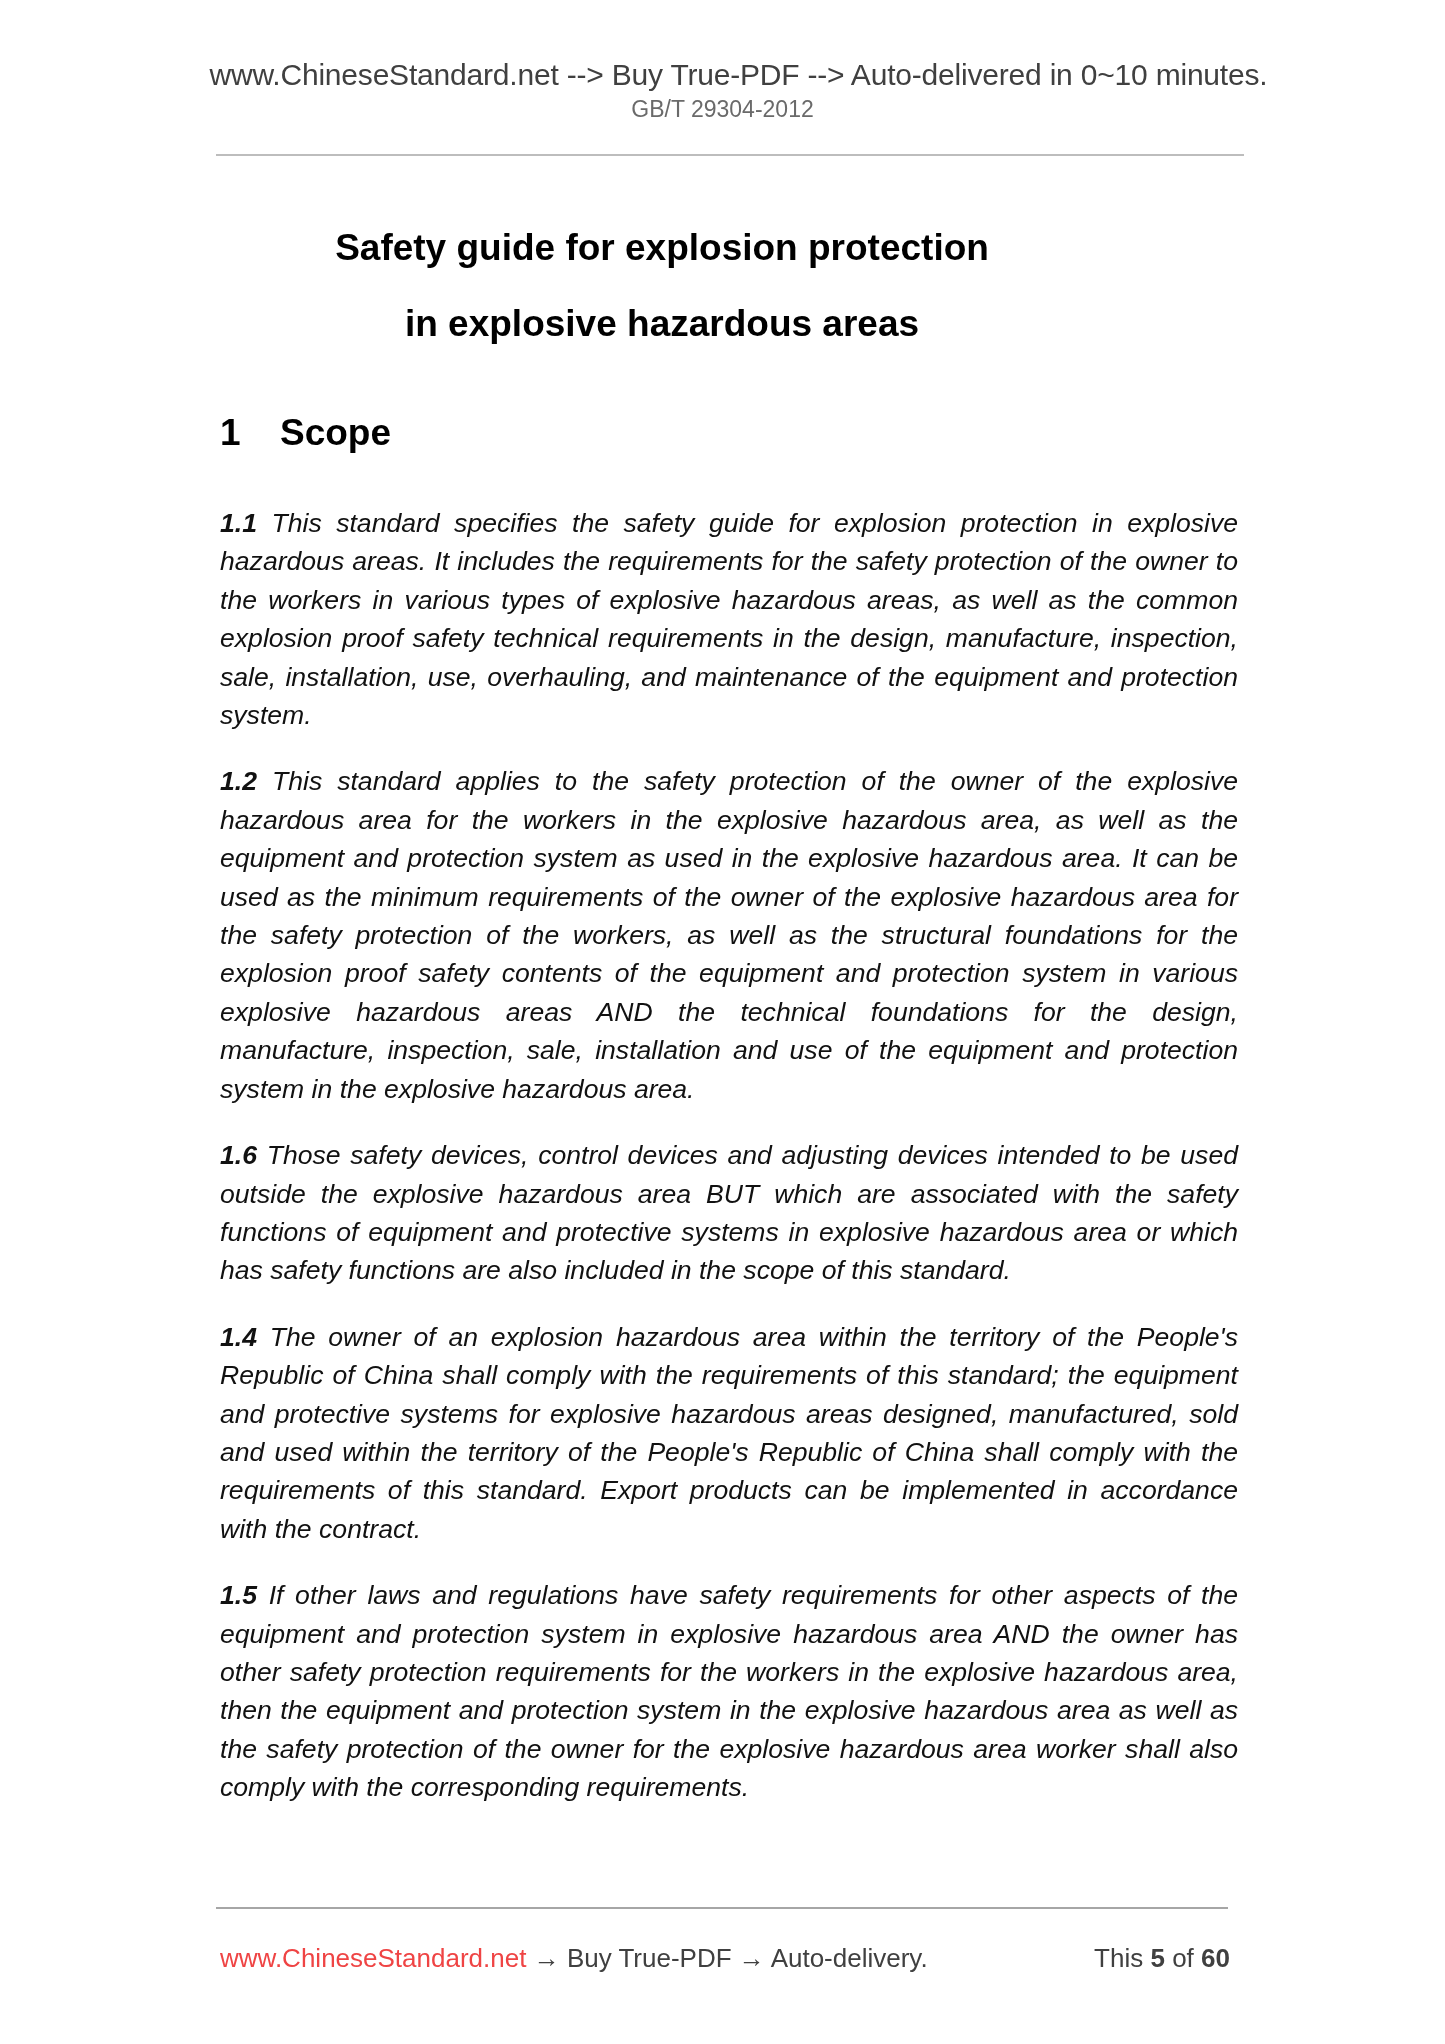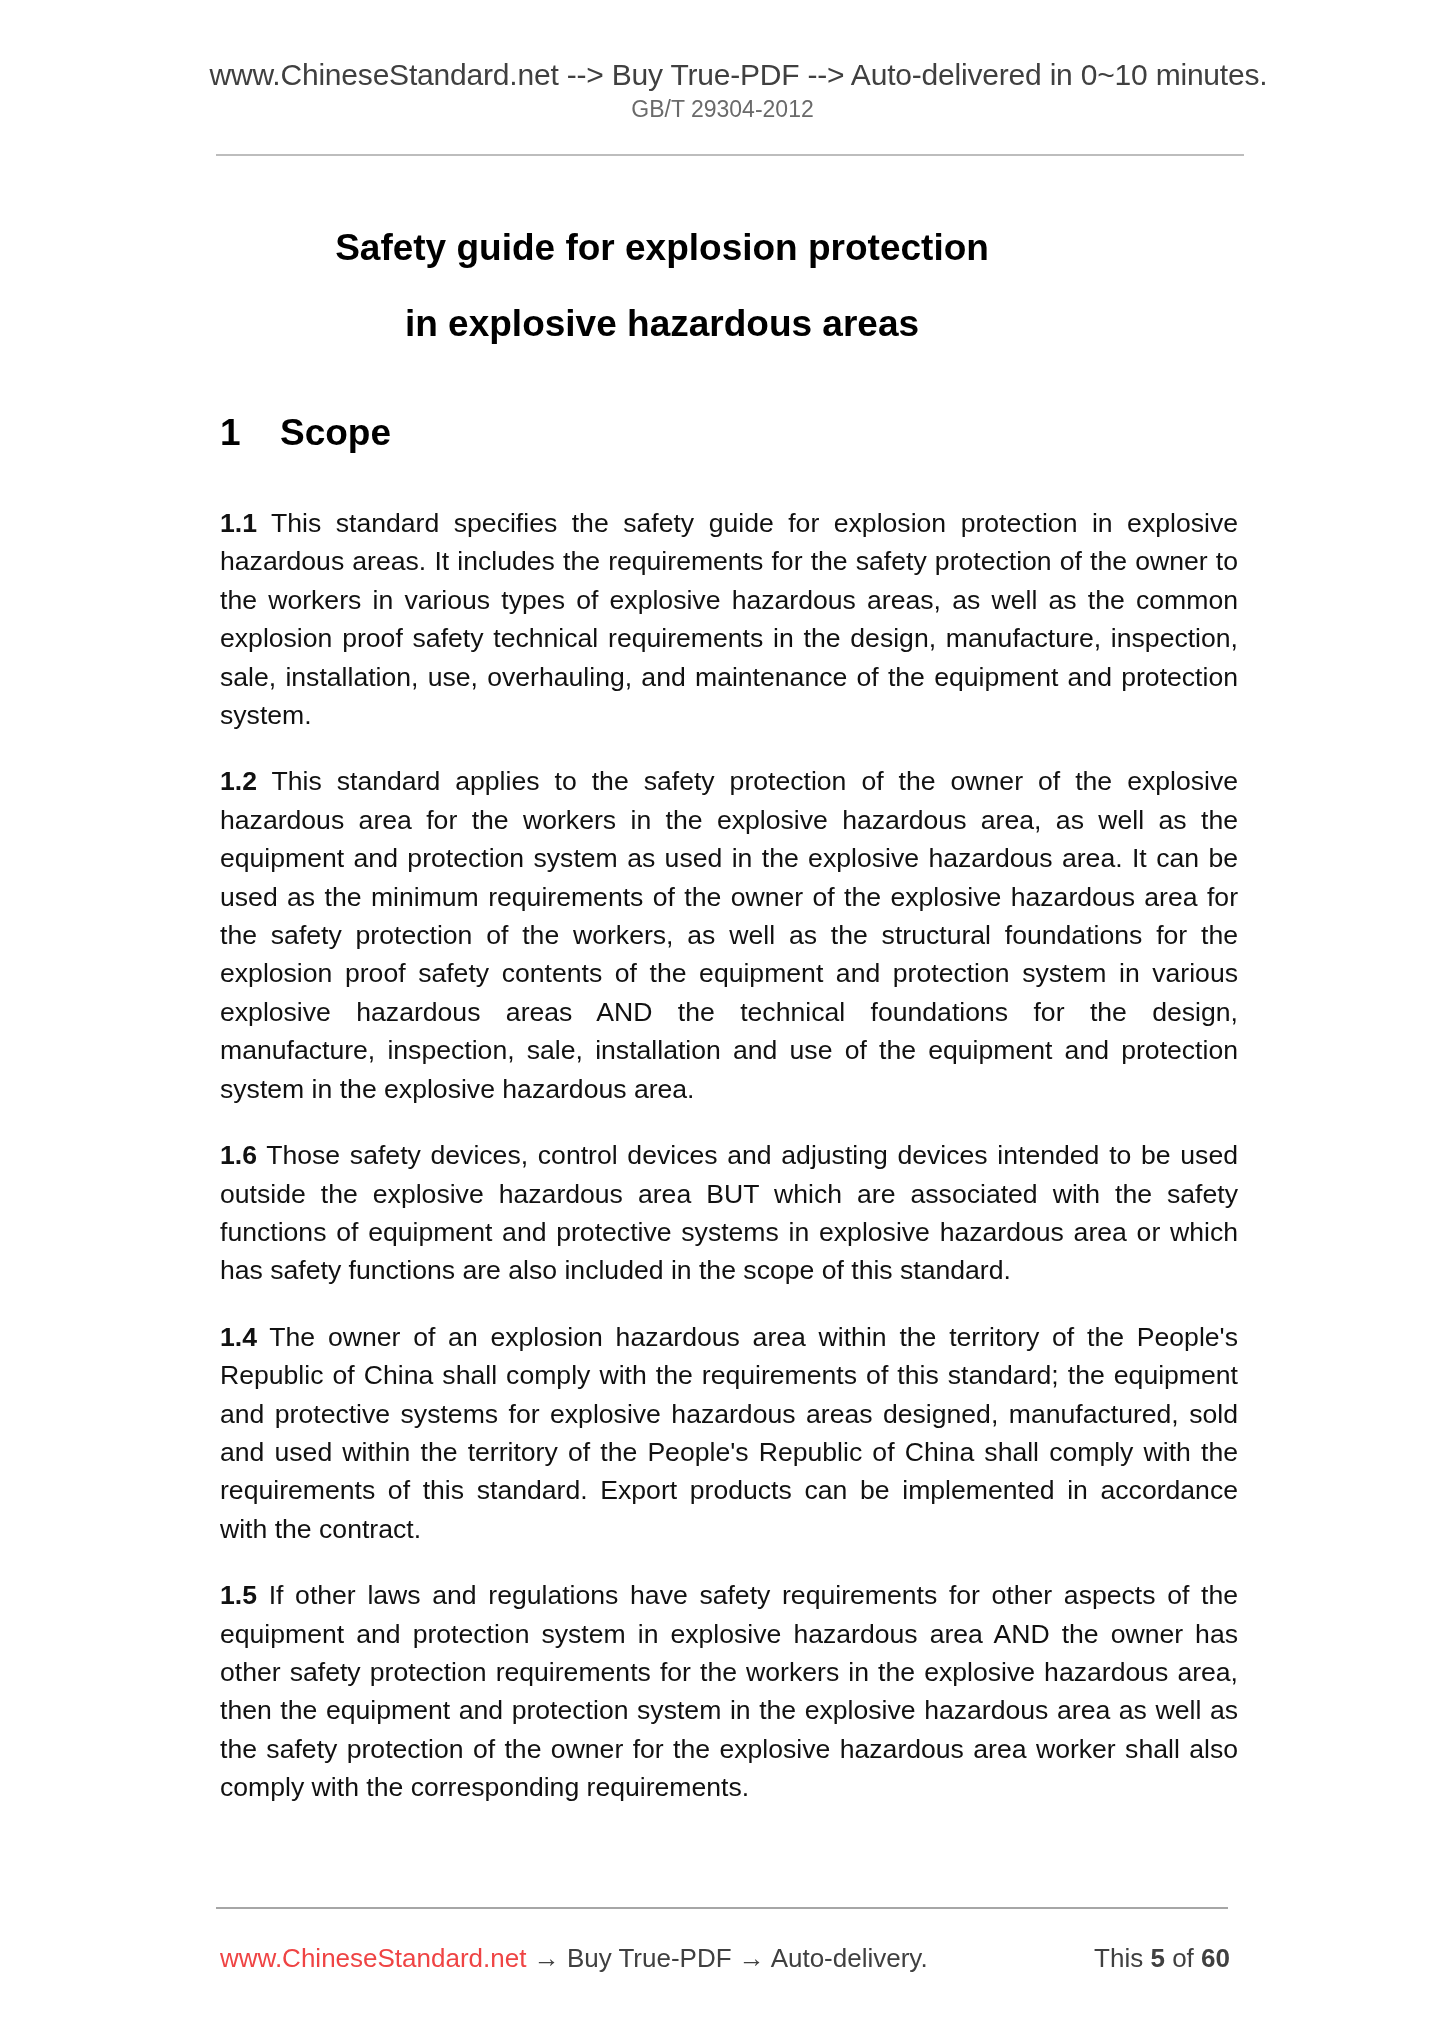--- a/index.html
+++ b/index.html
@@ -55,20 +55,21 @@
       font-weight: bold;
       font-size: 37px;
       line-height: 50px;
     }
     .section-heading .num { display: inline-block; width: 60px; }
     .body {
       position: absolute;
       top: 504px;
       left: 220px;
       width: 1018px;
+      font-style: italic;
     }
     .para {
       font-size: 26.6px;
       line-height: 38.4px;
       text-align: justify;
       margin: 0 0 28px 0;
       color: #111;
     }
     .para .clause { font-weight: bold; }
     .footer-rule {

